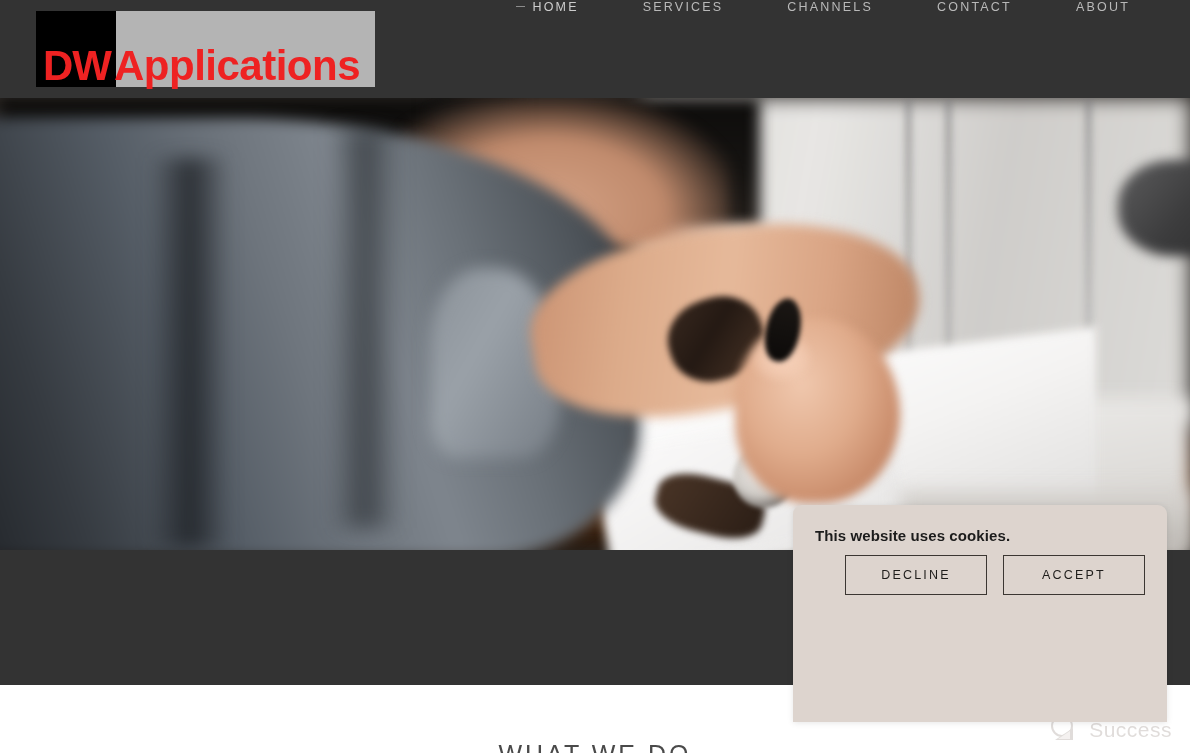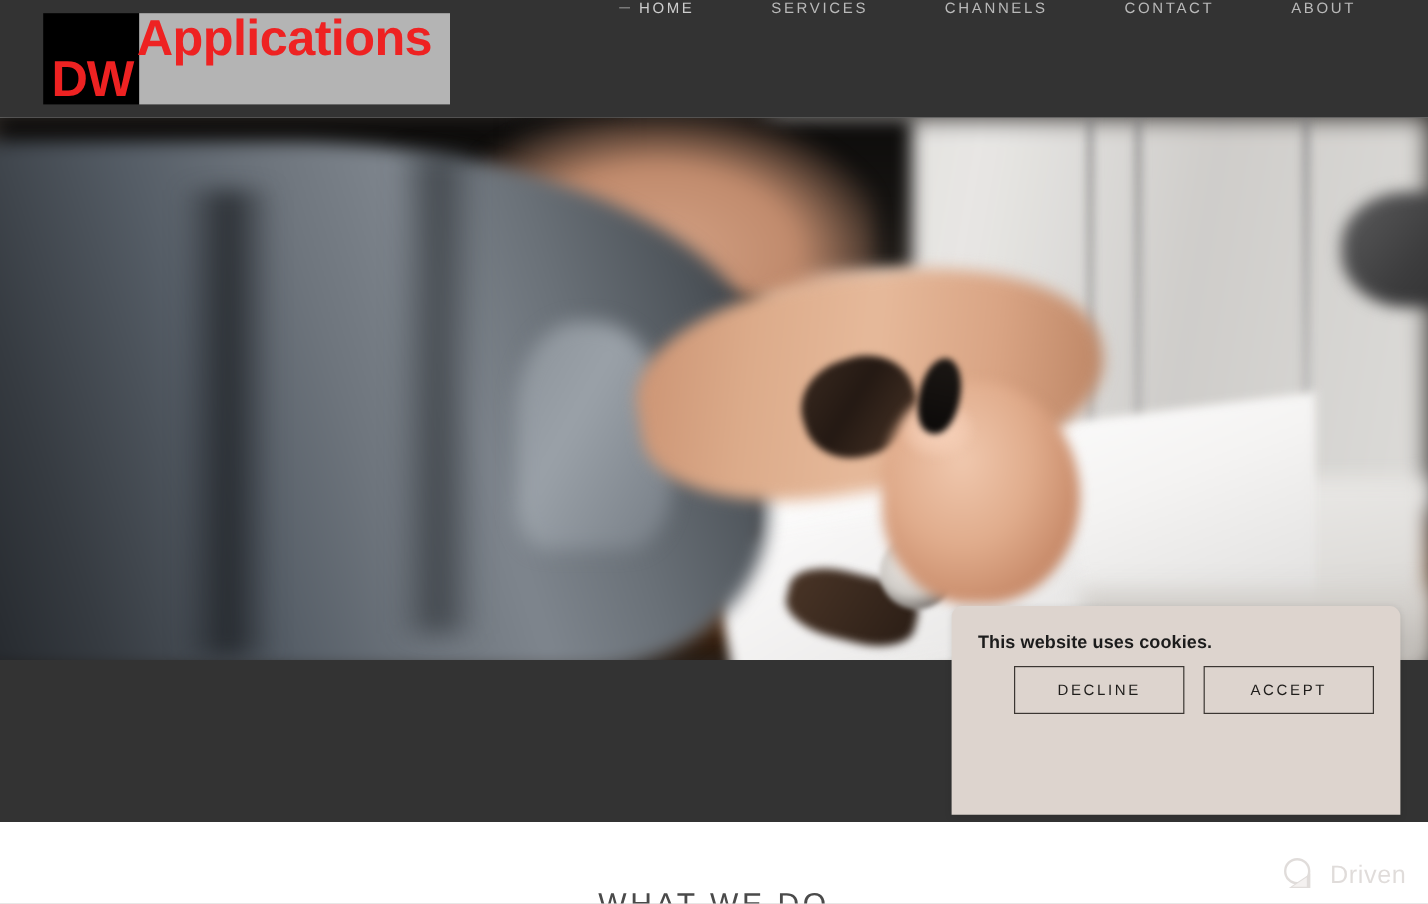--- a/index.html
+++ b/index.html
@@ -51,21 +51,21 @@
     color: #ee2222;
     font-size: 42px;
     font-weight: bold;
     line-height: 1;
     letter-spacing: -1px;
   }
   .logo-word {
     background: #b4b4b4;
     width: 259px;
     display: flex;
-    align-items: flex-start;
+    align-items: flex-end;
     justify-content: flex-start;
   }
   .logo-word-text {
     color: #ee2222;
     font-size: 42px;
     font-weight: bold;
     line-height: 1;
     letter-spacing: -0.5px;
     margin-left: -2px;
   }
@@ -393,21 +393,21 @@
     color: #9a8e88;
     font-size: 21px;
     letter-spacing: 0.5px;
   }
 
   
   .cookie-banner {
     position: absolute;
     left: 793px; top: 505px;
     width: 374px;
-    height: 174px;
+    height: 217px;
     background: #ddd4ce;
     border-radius: 9px 9px 0 0;
     box-shadow: 0 1px 6px rgba(0,0,0,0.10);
     padding: 22px 22px 0 22px;
     z-index: 40;
   }
   .cookie-title {
     color: #1c1c1c;
     font-size: 15px;
     font-weight: bold;
@@ -524,21 +524,21 @@
   <section class="content-section">
     <h2 class="section-title">WHAT WE DO</h2>
   </section>
 
   <div class="watermark">
     <span class="wm-icon">
       <span class="ring"></span>
       <span class="tri"></span>
       <span class="tri-inner"></span>
     </span>
-    <span class="wm-text">Driven</span>
+    <span class="wm-text">Success</span>
   </div>
 
   <div class="cookie-banner">
     <div class="cookie-title">This website uses cookies.</div>
     <div class="cookie-actions">
       <button class="cookie-btn">DECLINE</button>
       <button class="cookie-btn">ACCEPT</button>
     </div>
   </div>
 

